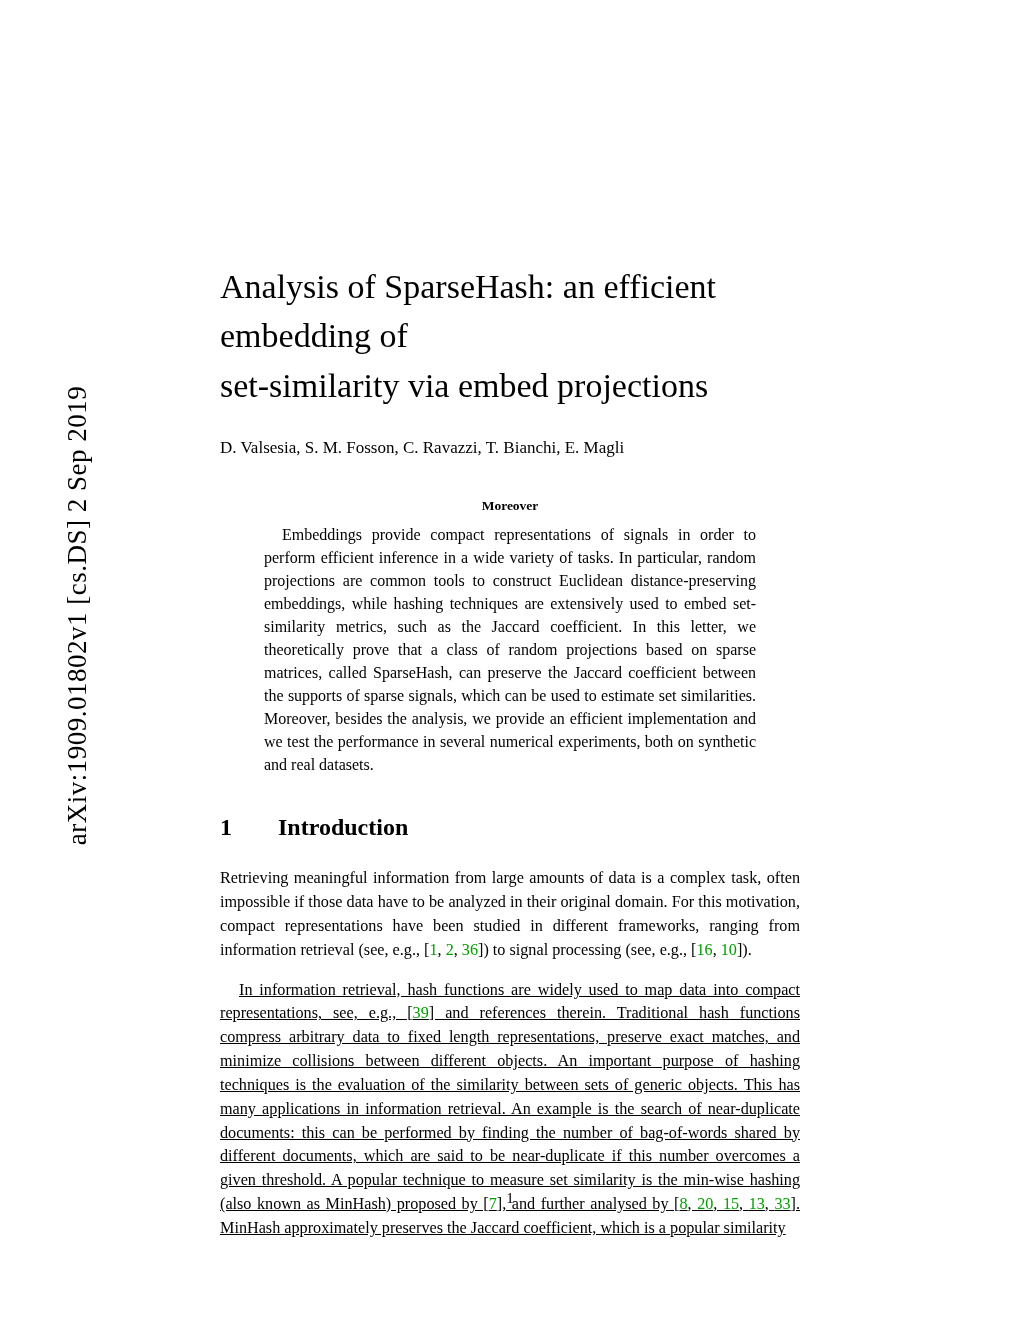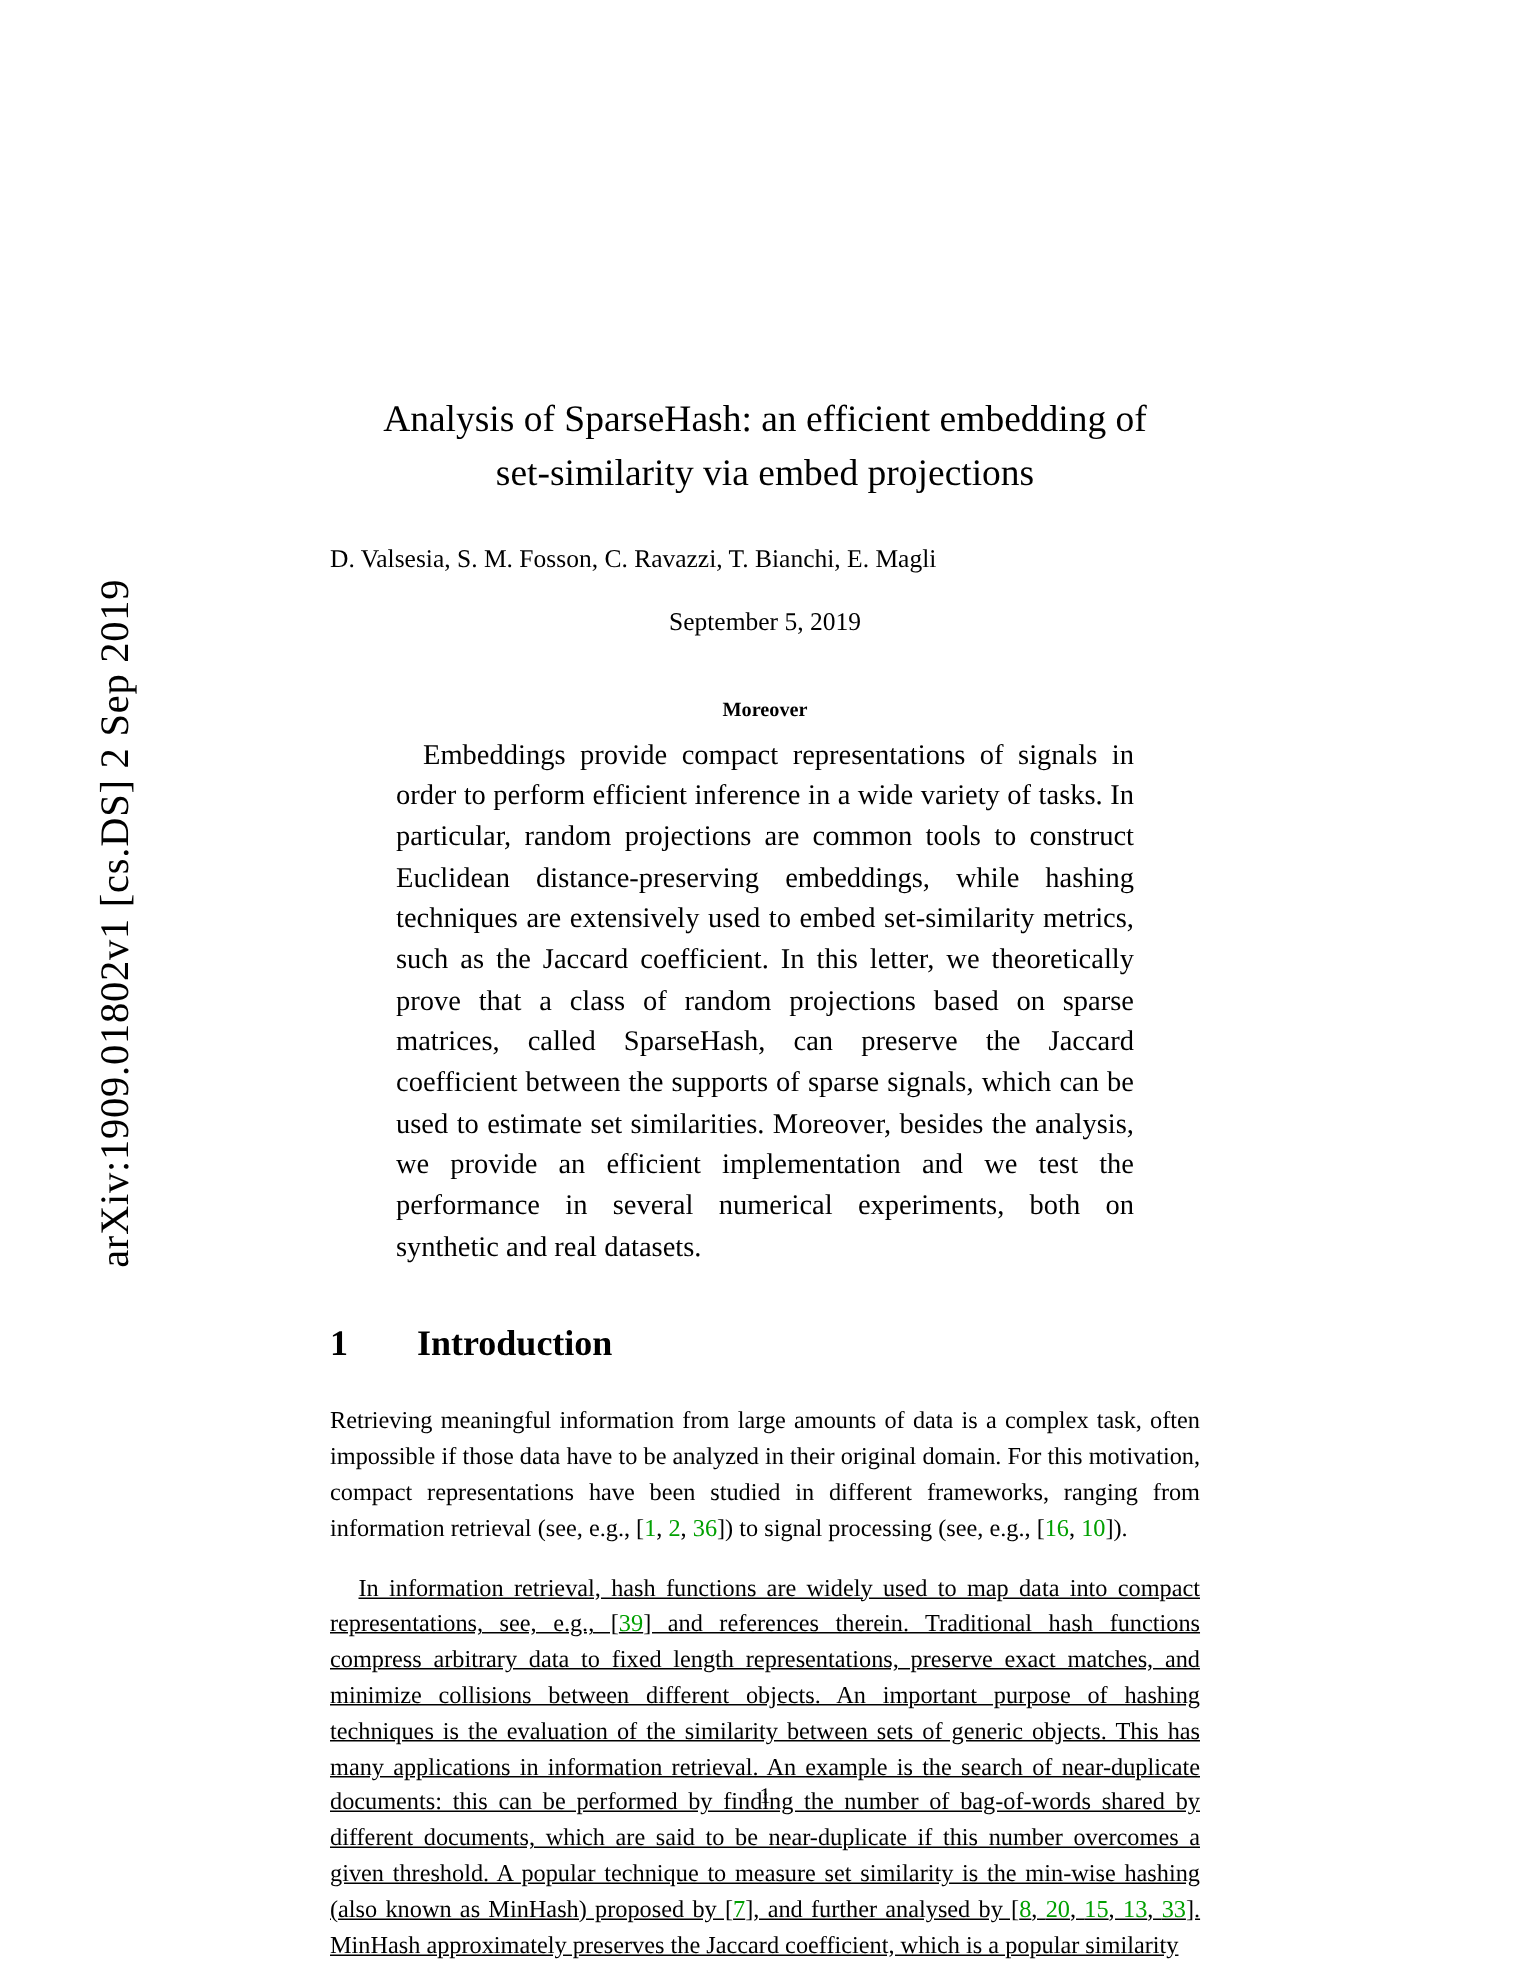--- a/index.html
+++ b/index.html
@@ -36,23 +36,23 @@
   .page {
     position: absolute;
     left: 220px;
     top: 0;
     width: 580px;
     height: 1325px;
   }
 
   .title {
     margin-top: 262px;
-    font-size: 25px;
+    font-size: 34px;
     line-height: 1.45;
-    text-align: center;
+    text-align: left;
     font-weight: normal;
   }
   .title .line { display: block; }
 
   .authors {
     margin-top: 28px;
     font-size: 17px;
   }
   .date {
     margin-top: 22px;
@@ -64,21 +64,21 @@
     margin: 40px auto 0 auto;
     width: 492px;
   }
   .abstract-heading {
     text-align: center;
     font-size: 13.5px;
     font-weight: bold;
     margin-bottom: 9px;
   }
   .abstract-text {
-    font-size: 19px;
+    font-size: 16px;
     line-height: 1.44;
     text-align: justify;
     text-indent: 18px;
     hyphens: auto;
   }
 
   .section-heading {
     margin-top: 38px;
     font-size: 24px;
     font-weight: bold;
@@ -115,21 +115,20 @@
 <div class="arxiv-stamp">arXiv:1909.01802v1  [cs.DS]  2 Sep 2019</div>
 
 <div class="page">
 
   <h1 class="title">
     <span class="line">Analysis of SparseHash: an efficient embedding of</span>
     <span class="line">set-similarity via embed projections</span>
   </h1>
 
   <div class="authors">D. Valsesia, S. M. Fosson, C. Ravazzi, T. Bianchi, E. Magli</div>
-  <div class="date">September 5, 2019</div>
 
   <div class="abstract-block">
     <div class="abstract-heading">Moreover</div>
     <div class="abstract-text">Embeddings provide compact representations of signals in order to perform efficient inference in a wide variety of tasks. In particular, random projections are common tools to construct Euclidean distance-preserving embeddings, while hashing techniques are extensively used to embed set-similarity metrics, such as the Jaccard coefficient. In this letter, we theoretically prove that a class of random projections based on sparse matrices, called SparseHash, can preserve the Jaccard coefficient between the supports of sparse signals, which can be used to estimate set similarities. Moreover, besides the analysis, we provide an efficient implementation and we test the performance in several numerical experiments, both on synthetic and real datasets.</div>
   </div>
 
   <div class="section-heading">
     <span class="num">1</span>
     <span>Introduction</span>
   </div>

